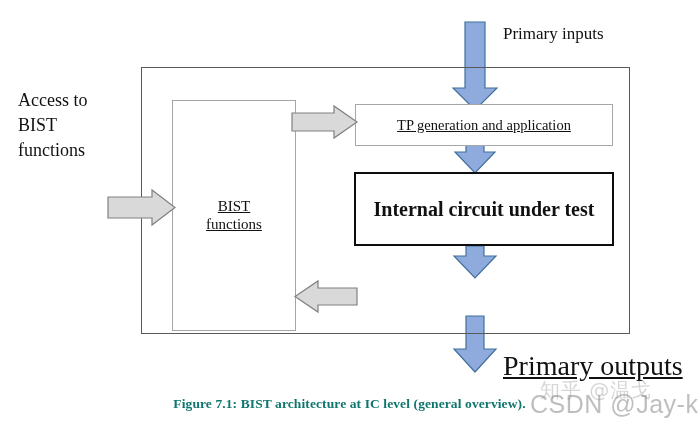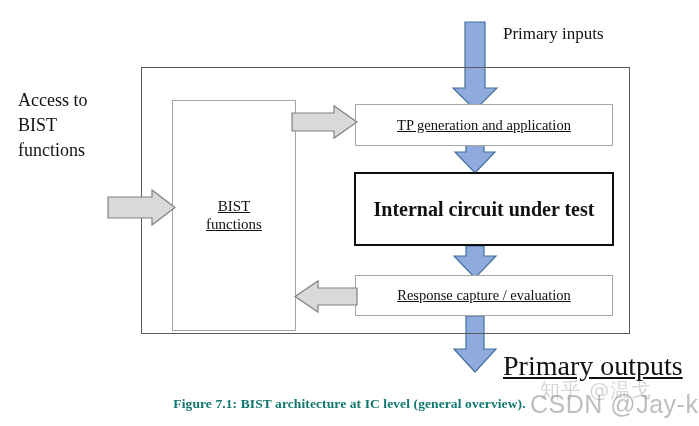--- a/index.html
+++ b/index.html
@@ -182,23 +182,20 @@
   </div>
 
   <div class="abs box box-thin z2" id="tp-generation">
     <span>TP generation and application</span>
   </div>
 
   <div class="abs box box-thick z2" id="internal-circuit">
     <span>Internal circuit under test</span>
   </div>
 
-  <div class="abs box box-thin z2" id="response-capture">
-    <span>Response capture / evaluation</span>
-  </div>
 
   <svg class="abs" id="arrow-layer-front" width="699" height="426">
 
     <g>
       <path d="M 108 197 L 152 197 L 152 190 L 175 207.5 L 152 225 L 152 218 L 108 218 Z" fill="#d9d9d9" stroke="#808080" stroke-width="1.2"></path>
     </g>
 
     <g>
       <path d="M 292 113 L 334 113 L 334 106 L 357 122 L 334 138 L 334 131 L 292 131 Z" fill="#d9d9d9" stroke="#808080" stroke-width="1.2"></path>
     </g>

